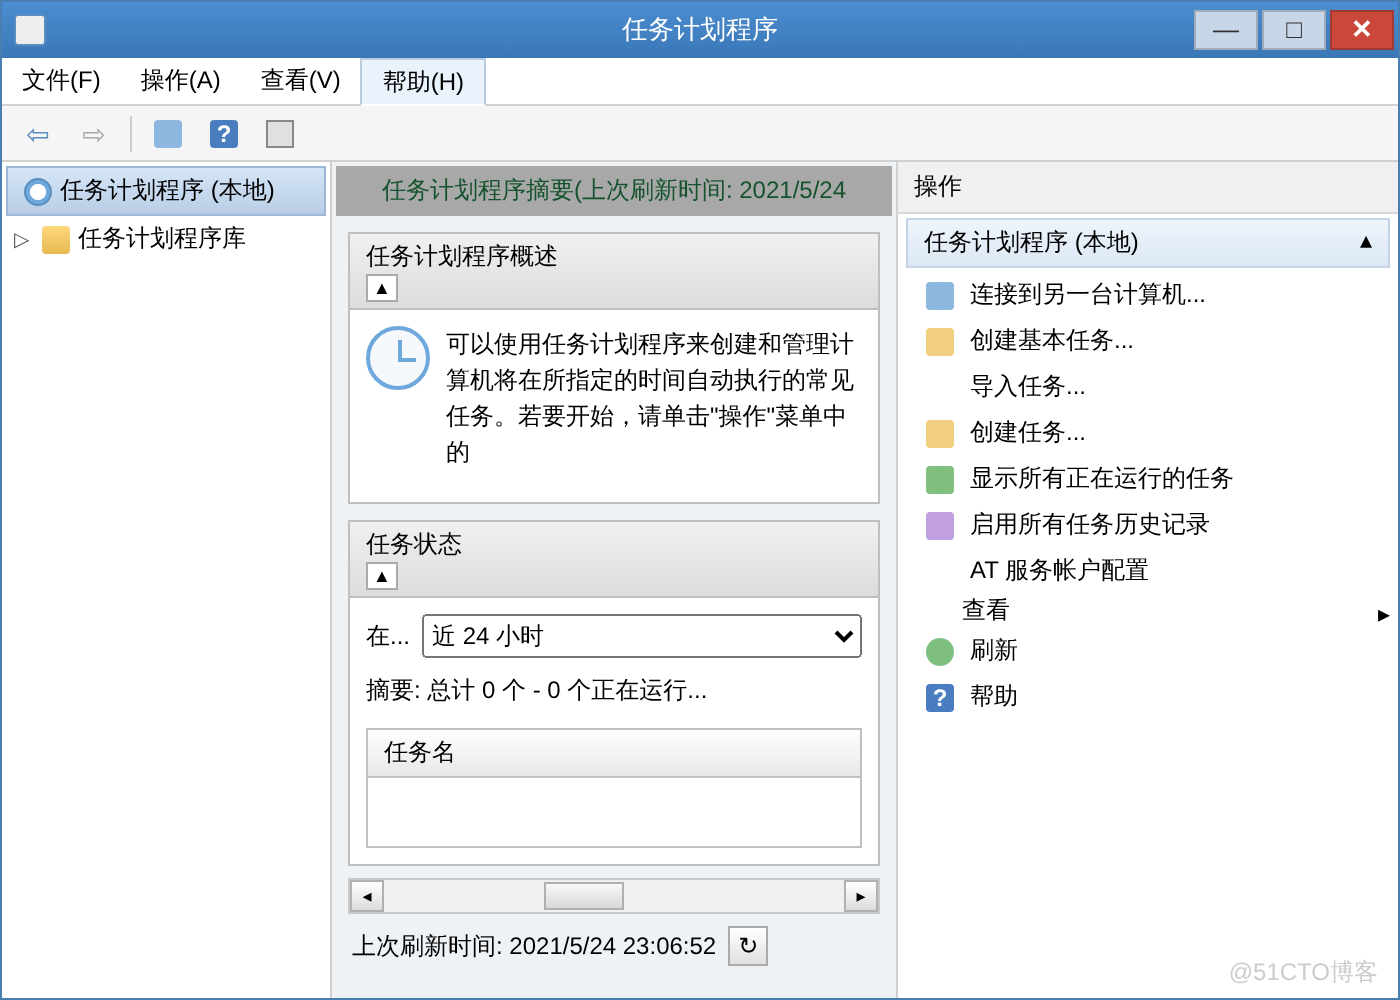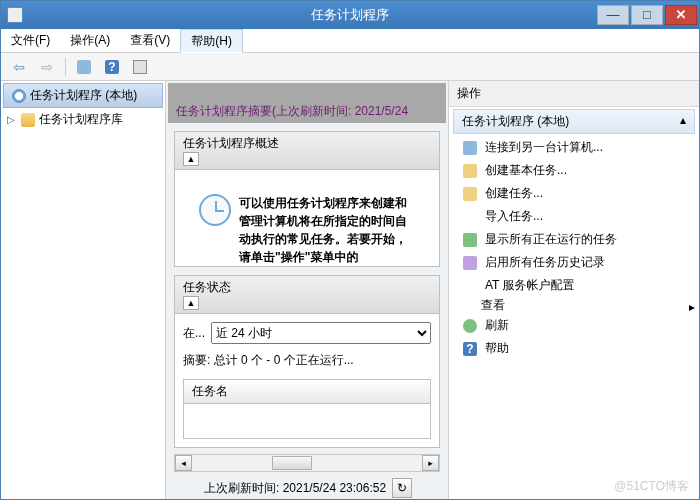--- a/index.html
+++ b/index.html
@@ -28,40 +28,40 @@
 .icon-connect { background: #8fb8e0; border-radius: 2px; }
 .icon-create { background: #f0d080; border-radius: 2px; }
 .icon-run { background: #7fc080; border-radius: 2px; }
 .icon-history { background: #c0a0e0; border-radius: 2px; }
 .icon-refresh { background: #7fbf7f; border-radius: 50%; }
 .icon-help { background: #4a7dc0; color: #fff; text-align: center; line-height: 14px; font-weight: bold; border-radius: 2px; }
 .icon-arrow-left { color: #5a8ec0; font-size: 14px; }
 .icon-arrow-right { color: #aaa; font-size: 14px; }
 .icon-props { background: #e0e0e0; border: 1px solid #888; }
 .middle { flex: 1; background: #eef2f5; border-right: 1px solid #d0d0d0; position: relative; display: flex; flex-direction: column; padding: 2px; }
-.middle-header { background: #a8a8a8; color: #701a75; padding: 20px 8px; white-space: nowrap; overflow: hidden; }
+.middle-header { background: #a8a8a8; color: #14532d; padding: 4px 8px; white-space: nowrap; overflow: hidden; text-align: center; }
 .panel { border: 1px solid #bfbfbf; background: #fff; margin: 8px 6px 0 6px; }
 .panel-title { background: linear-gradient(#f0f0f0,#dcdcdc); padding: 3px 8px; border-bottom: 1px solid #bfbfbf; display: flex; justify-content: space-between; flex-direction: column; }
 .panel-title .chev { border: 1px solid #aaa; width: 16px; height: 14px; text-align: center; font-size: 9px; line-height: 12px; background: #fff; }
-.panel-body { padding: 24px; font-weight: bold; }
+.panel-body { padding: 8px; }
 .overview-body { display: flex; gap: 8px; height: 96px; overflow: hidden; }
 .big-clock { width: 32px; height: 32px; border: 2px solid #6fa8dc; border-radius: 50%; flex-shrink: 0; position: relative; background: #f5f9fc; }
 .big-clock:before { content: ""; position: absolute; width: 2px; height: 10px; background: #6fa8dc; left: 50%; top: 18%; transform-origin: bottom; }
 .big-clock:after { content: ""; position: absolute; width: 9px; height: 2px; background: #6fa8dc; left: 50%; top: 50%; }
 .overview-text { line-height: 1.5; }
 .status-body { padding: 8px; }
 .status-row { display: flex; align-items: center; gap: 6px; margin-bottom: 8px; }
 .status-row select { flex: 1; height: 22px; font-size: 12px; }
 .summary-line { margin: 4px 0 10px 0; overflow: hidden; white-space: nowrap; }
 .task-table { border: 1px solid #c0c0c0; height: 60px; }
 .task-th { background: linear-gradient(#fff,#e8e8e8); padding: 3px 8px; border-bottom: 1px solid #c0c0c0; }
 .hscroll { height: 18px; background: #f0f0f0; border: 1px solid #c8c8c8; margin: 6px 6px 0 6px; display: flex; align-items: center; }
 .hscroll .arrow { width: 17px; height: 16px; background: linear-gradient(#fff,#dcdcdc); border: 1px solid #b0b0b0; text-align: center; font-size: 9px; line-height: 14px; }
 .hscroll .thumb { width: 40px; height: 14px; background: linear-gradient(#f8f8f8,#d8d8d8); border: 1px solid #b0b0b0; margin-left: 80px; }
-.footer { display: flex; align-items: center; padding: 6px 8px; gap: 6px; margin-left: 28px; }
+.footer { display: flex; align-items: center; padding: 6px 8px; gap: 6px; }
 .footer .refresh-btn { width: 20px; height: 20px; border: 1px solid #aaa; background: linear-gradient(#fff,#e0e0e0); text-align: center; line-height: 18px; }
 .actions { width: 250px; display: flex; flex-direction: column; }
 .actions-header { background: #f0f0f0; padding: 4px 8px; font-weight: normal; border-bottom: 1px solid #d8d8d8; }
 .actions-section { background: linear-gradient(#eef4fb,#dce8f5); border: 1px solid #c4d4e6; padding: 3px 8px; display: flex; justify-content: space-between; margin: 2px 4px; }
 .action-item { padding: 3px 8px 3px 10px; display: flex; align-items: center; gap: 8px; margin: 0 4px; cursor: default; }
 .action-sub { padding-left: 28px; display: flex; justify-content: space-between; align-items: flex-end; margin: 0 4px; }
 .watermark { position: absolute; bottom: 4px; right: 10px; color: #ccc; font-size: 12px; }
 </style>
 </head>
 <body>
@@ -168,26 +168,26 @@
     </div>
     <div class="action-item">
         <span class="small-icon icon-connect"></span>
         <span>连接到另一台计算机...</span>
       </div>
     <div class="action-item">
         <span class="small-icon icon-create"></span>
         <span>创建基本任务...</span>
       </div>
     <div class="action-item">
+        <span class="small-icon"></span>
+        <span>导入任务...</span>
+      </div>
+    <div class="action-item">
         <span class="small-icon icon-create"></span>
         <span>创建任务...</span>
-      </div>
-    <div class="action-item">
-        <span class="small-icon"></span>
-        <span>导入任务...</span>
       </div>
     <div class="action-item">
         <span class="small-icon icon-run"></span>
         <span>显示所有正在运行的任务</span>
       </div>
     <div class="action-item">
         <span class="small-icon icon-history"></span>
         <span>启用所有任务历史记录</span>
       </div>
     <div class="action-item">

